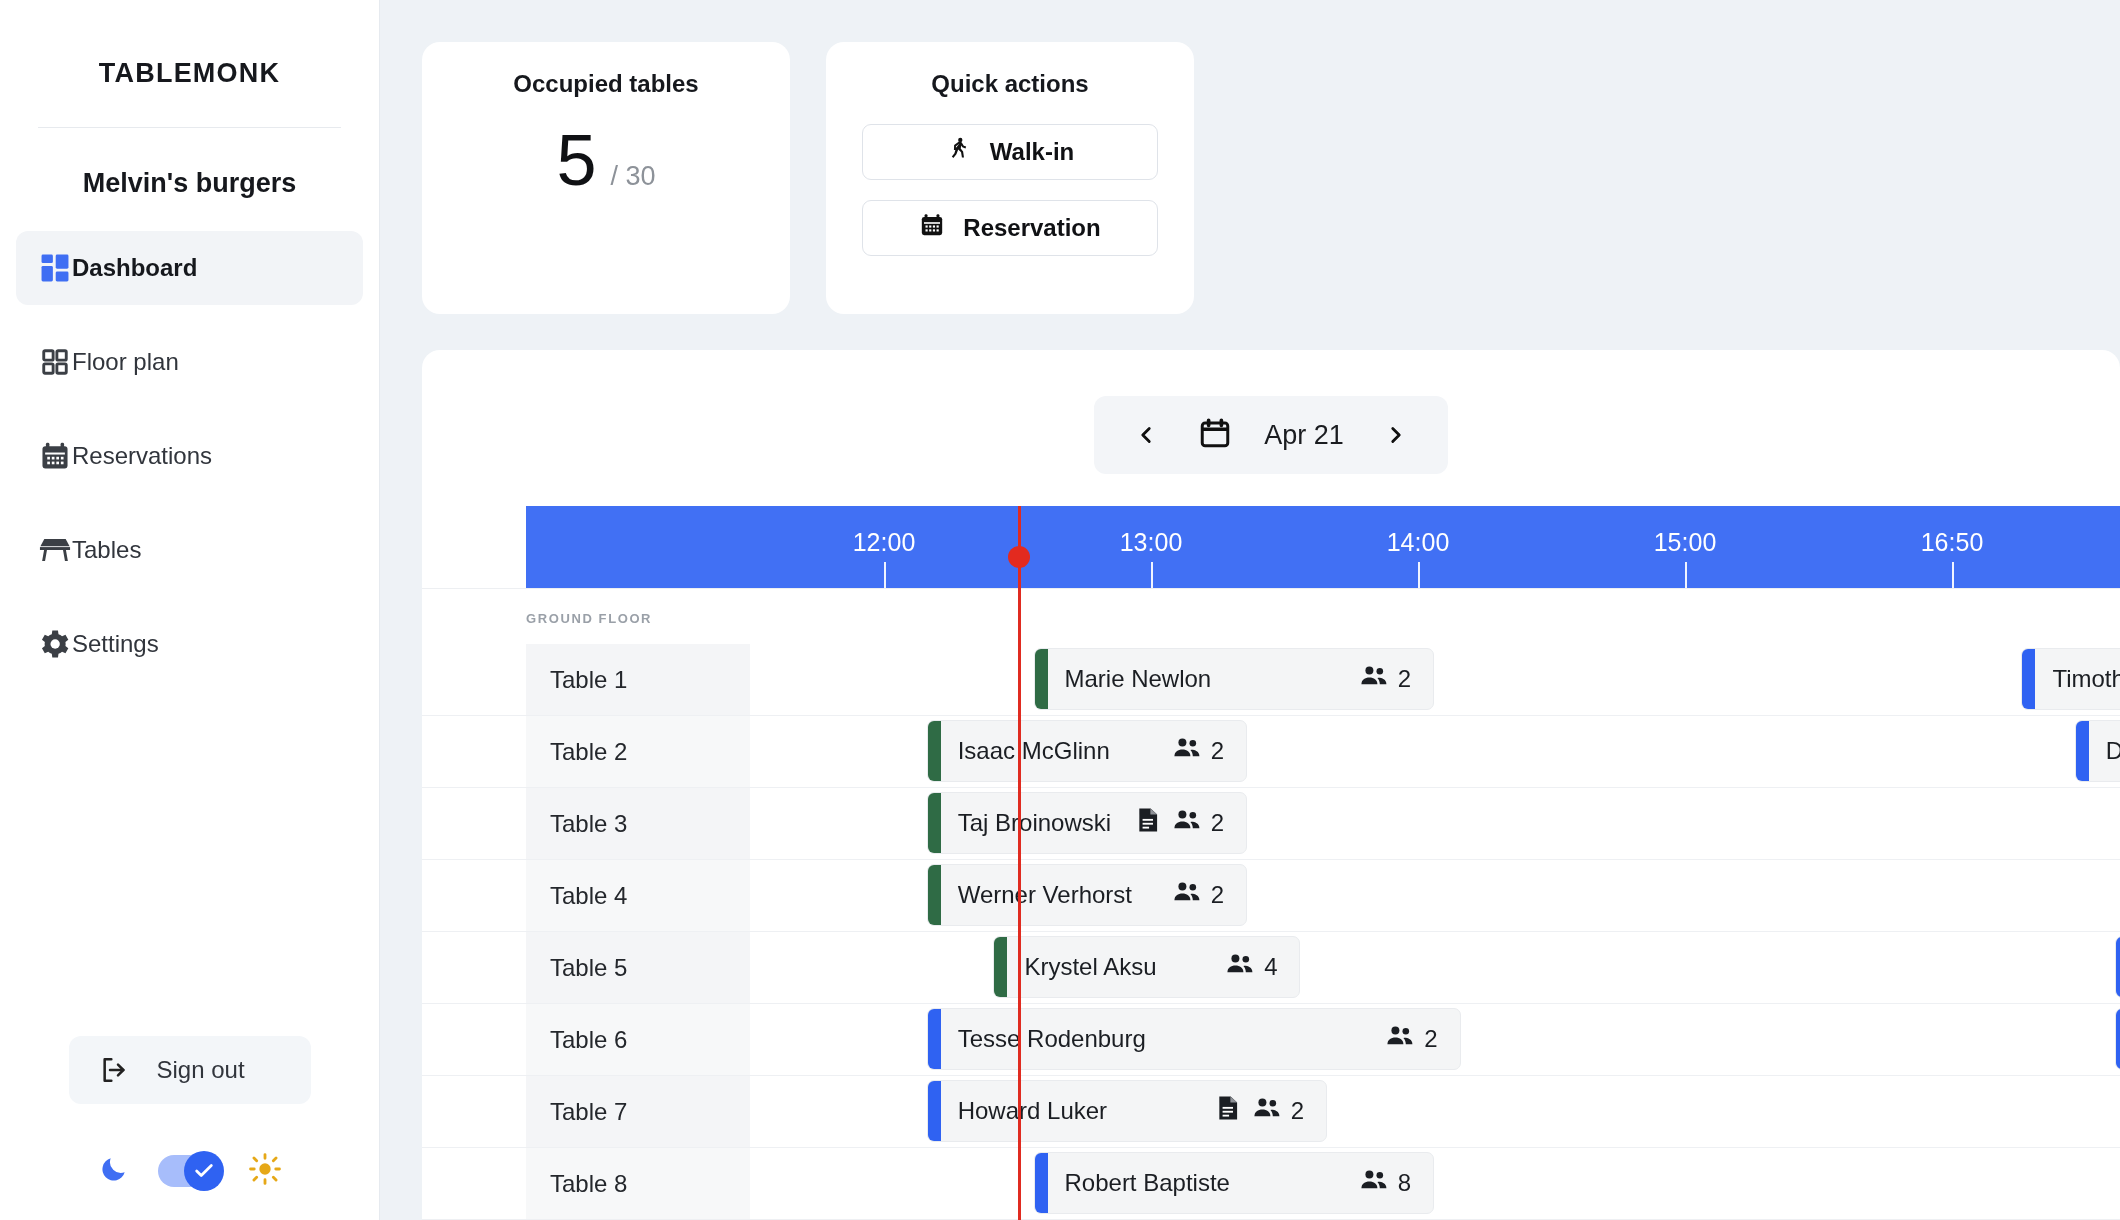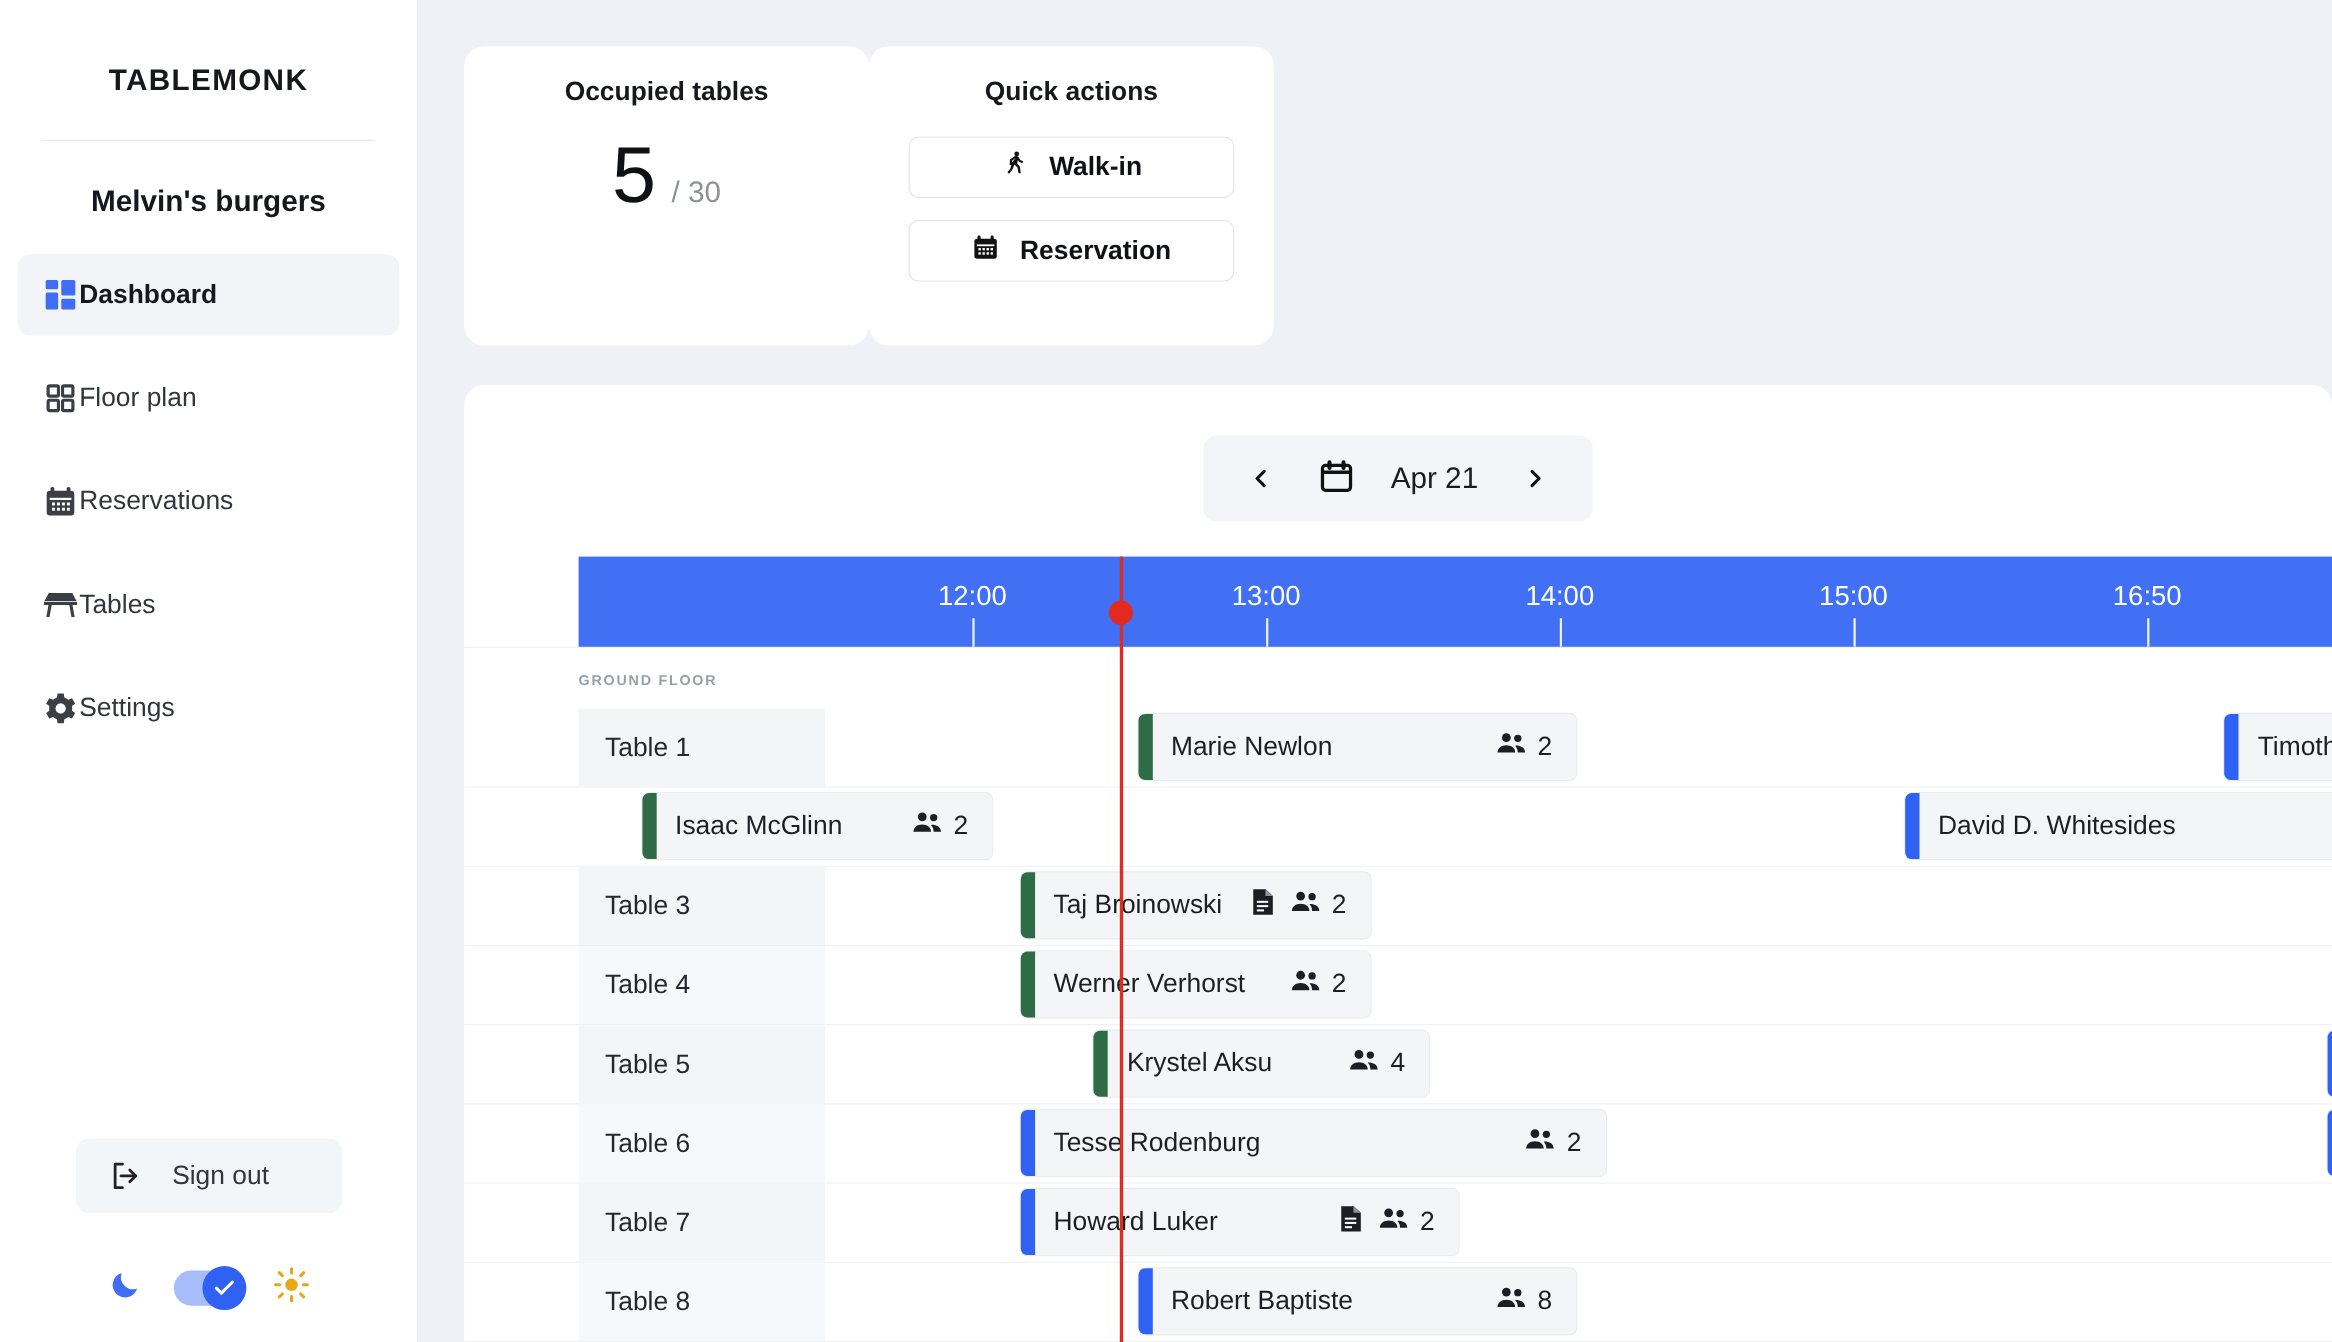--- a/index.html
+++ b/index.html
@@ -70,21 +70,21 @@
     display: flex; align-items: center; justify-content: center;
   }
 
   
   .main {
     flex: 1 1 auto; height: 1220px;
     padding: 42px 0 0 42px;
     overflow: hidden;
     position: relative;
   }
-  .cards { display: flex; }
+  .cards { display: flex; gap: 36px; }
   .card {
     background: #fff; border-radius: 18px;
     padding: 28px 0 0 0;
   }
   .card-title {
     text-align: center; font-size: 24px; font-weight: 700; color: #16181d;
   }
   .card-occupied { width: 368px; height: 272px; }
   .occ-value {
     display: flex; align-items: baseline; justify-content: center;
@@ -418,20 +418,21 @@
                     </span>
                   </span>
                 </div>
                 <div class="resv" style="left: 1255.4px; width: 534px;">
                   <div class="resv-bar" style="background: rgb(47, 98, 242);"></div>
                   <span class="resv-name">Timothy</span>
                 </div>
               </div>
             </div>
             <div class="row">
+              <div class="row-name">Table 2</div>
               <div class="row-track">
                 <div class="resv" style="left: 160.7px; width: 320.4px;">
                   <div class="resv-bar" style="background: rgb(47, 107, 69);"></div>
                   <span class="resv-name">Isaac McGlinn</span>
                   <span class="resv-meta">
                     <span class="meta-people">
                       <span><svg width="28" height="22" viewBox="0 0 28 22" fill="#1b1e23">
                           <circle cx="9.4" cy="5.6" r="4"></circle>
                           <circle cx="19.8" cy="6.2" r="3.3"></circle>
                           <path d="M1.4 19.2c0-4.1 3.6-6.6 8-6.6s8 2.5 8 6.6z"></path>

